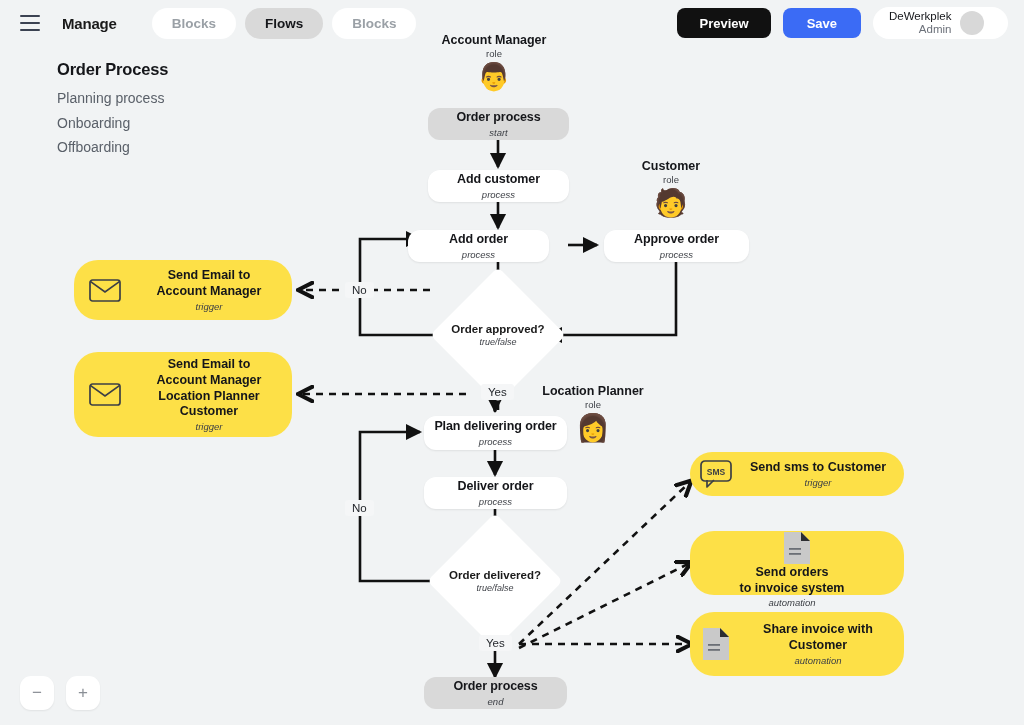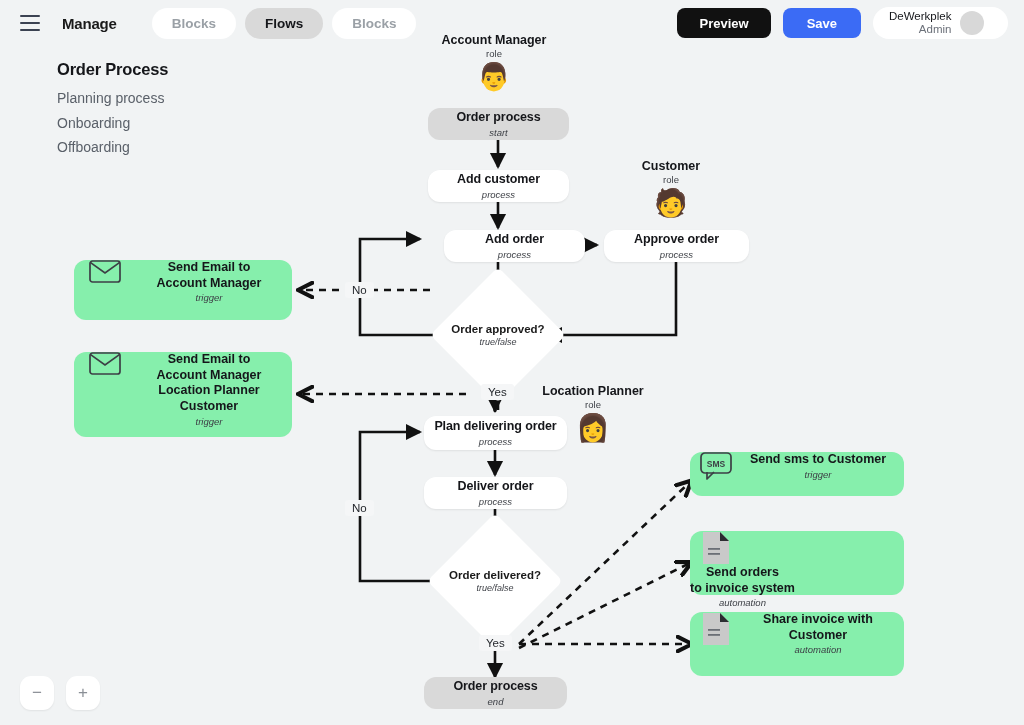--- a/index.html
+++ b/index.html
@@ -167,23 +167,23 @@
 
   
   .role { position: absolute; text-align: center; z-index: 12; }
   .role-name { font-size: 12.5px; font-weight: bold; color: #15161a; line-height: 1.2; }
   .role-sub { font-size: 9.5px; color: #3c3f45; }
   .role-avatar { font-size: 27px; line-height: 1; margin-top: 5px; }
 
   
   .card {
     position: absolute;
-    background: #86efac;
-    border-radius: 12px;
-    display: flex; align-items: flex-start;
+    background: #fde047;
+    border-radius: 24px;
+    display: flex; align-items: center;
     z-index: 10;
     cursor: pointer;
   }
   .card .c-icon { flex: none; display: flex; align-items: center; justify-content: center; }
   .card .c-body { flex: 1; text-align: center; padding-right: 10px; }
   .card .c-title { font-size: 12.5px; font-weight: bold; color: #15161a; line-height: 1.25; }
   .card .c-sub { font-size: 9.5px; font-style: italic; color: #3c3f45; margin-top: 1px; }
 
   
   .elabel {
@@ -317,21 +317,21 @@
   <div class="node terminal" style="left:428px; top:108px; width:141px; height:32px;">
     <div class="n-title">Order process</div>
     <div class="n-sub">start</div>
   </div>
 
   <div class="node process" style="left:428px; top:170px; width:141px; height:32px;">
     <div class="n-title">Add customer</div>
     <div class="n-sub">process</div>
   </div>
 
-  <div class="node process" style="left:444px; top:230px; width:141px; height:32px;">
+  <div class="node process" style="left:408px; top:230px; width:141px; height:32px;">
     <div class="n-title">Add order</div>
     <div class="n-sub">process</div>
   </div>
 
   <div class="node process" style="left:604px; top:230px; width:145px; height:32px;text-align:right;">
     <div class="n-title">Approve order</div>
     <div class="n-sub">process</div>
   </div>
 
   <div class="node process" style="left:424px; top:416px; width:143px; height:34px;">

